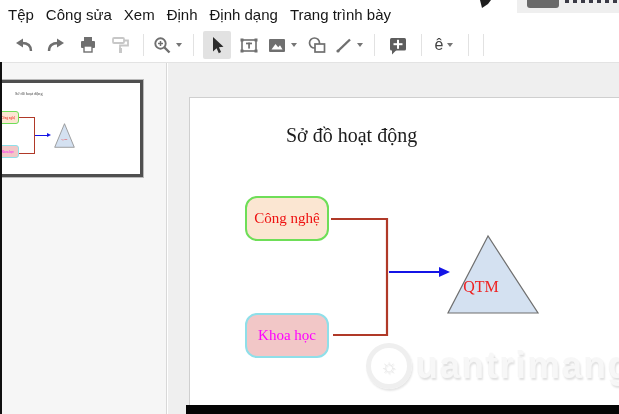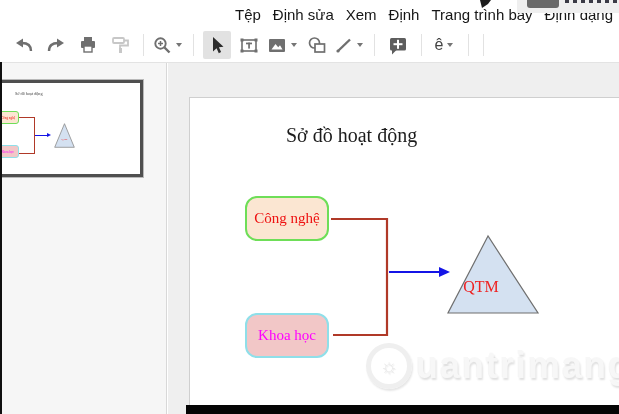--- a/index.html
+++ b/index.html
@@ -2,21 +2,21 @@
 <html><head>
 <meta charset="utf-8">
 <style>
   * { margin:0; padding:0; box-sizing:border-box; }
   html,body { width:619px; height:414px; }
   body { font-family:"Liberation Sans","DejaVu Sans",sans-serif; background:#fff; overflow:hidden; }
   #app { position:relative; width:619px; height:414px; background:#fff; overflow:hidden; }
 
   
   .menubar { position:absolute; left:0; top:0; width:100%; height:28px; background:#fff;
-             display:flex; align-items:center; padding-left:2px;justify-content:flex-end; }
+             display:flex; align-items:center; padding-left:2px; }
   .menu-item { font-size:15px; color:#161616; padding:0 6px; cursor:default; white-space:nowrap; }
 
   
   .topright-frag { position:absolute; left:517px; top:0; width:102px; height:13px; background:#efefef; }
   .topright-blob { position:absolute; left:10px; top:0; width:32px; height:8px; background:#6a6a6a; border-radius:0 0 3px 3px; }
   .topright-dashes { position:absolute; left:48px; right:2px; top:0; height:3px;
       background:repeating-linear-gradient(90deg,#3b3b46 0 4px, transparent 4px 8px); }
   .top-wedge { position:absolute; left:480px; top:0; }
 
   
@@ -79,25 +79,25 @@
   .bottom-strip { position:absolute; left:186px; top:405px; right:0; bottom:0; background:#050505; }
   .left-edge { position:absolute; left:0; top:62px; width:2px; bottom:0; background:#101010; }
 </style>
 </head>
 <body>
 
 <div id="app">
 
   <div class="menubar">
     <span class="menu-item">Tệp</span>
-    <span class="menu-item">Định sửa</span>
+    <span class="menu-item">Công sửa</span>
     <span class="menu-item">Xem</span>
     <span class="menu-item">Định</span>
+    <span class="menu-item">Định dạng</span>
     <span class="menu-item">Trang trình bày</span>
-    <span class="menu-item">Định dạng</span>
   </div>
 
   <svg class="top-wedge" width="12" height="9">
     <polygon points="0,0 11,0 8,4 2,8" fill="#1d1d1d"></polygon>
   </svg>
 
   <div class="topright-frag">
     <div class="topright-blob"></div>
     <div class="topright-dashes"></div>
   </div>

